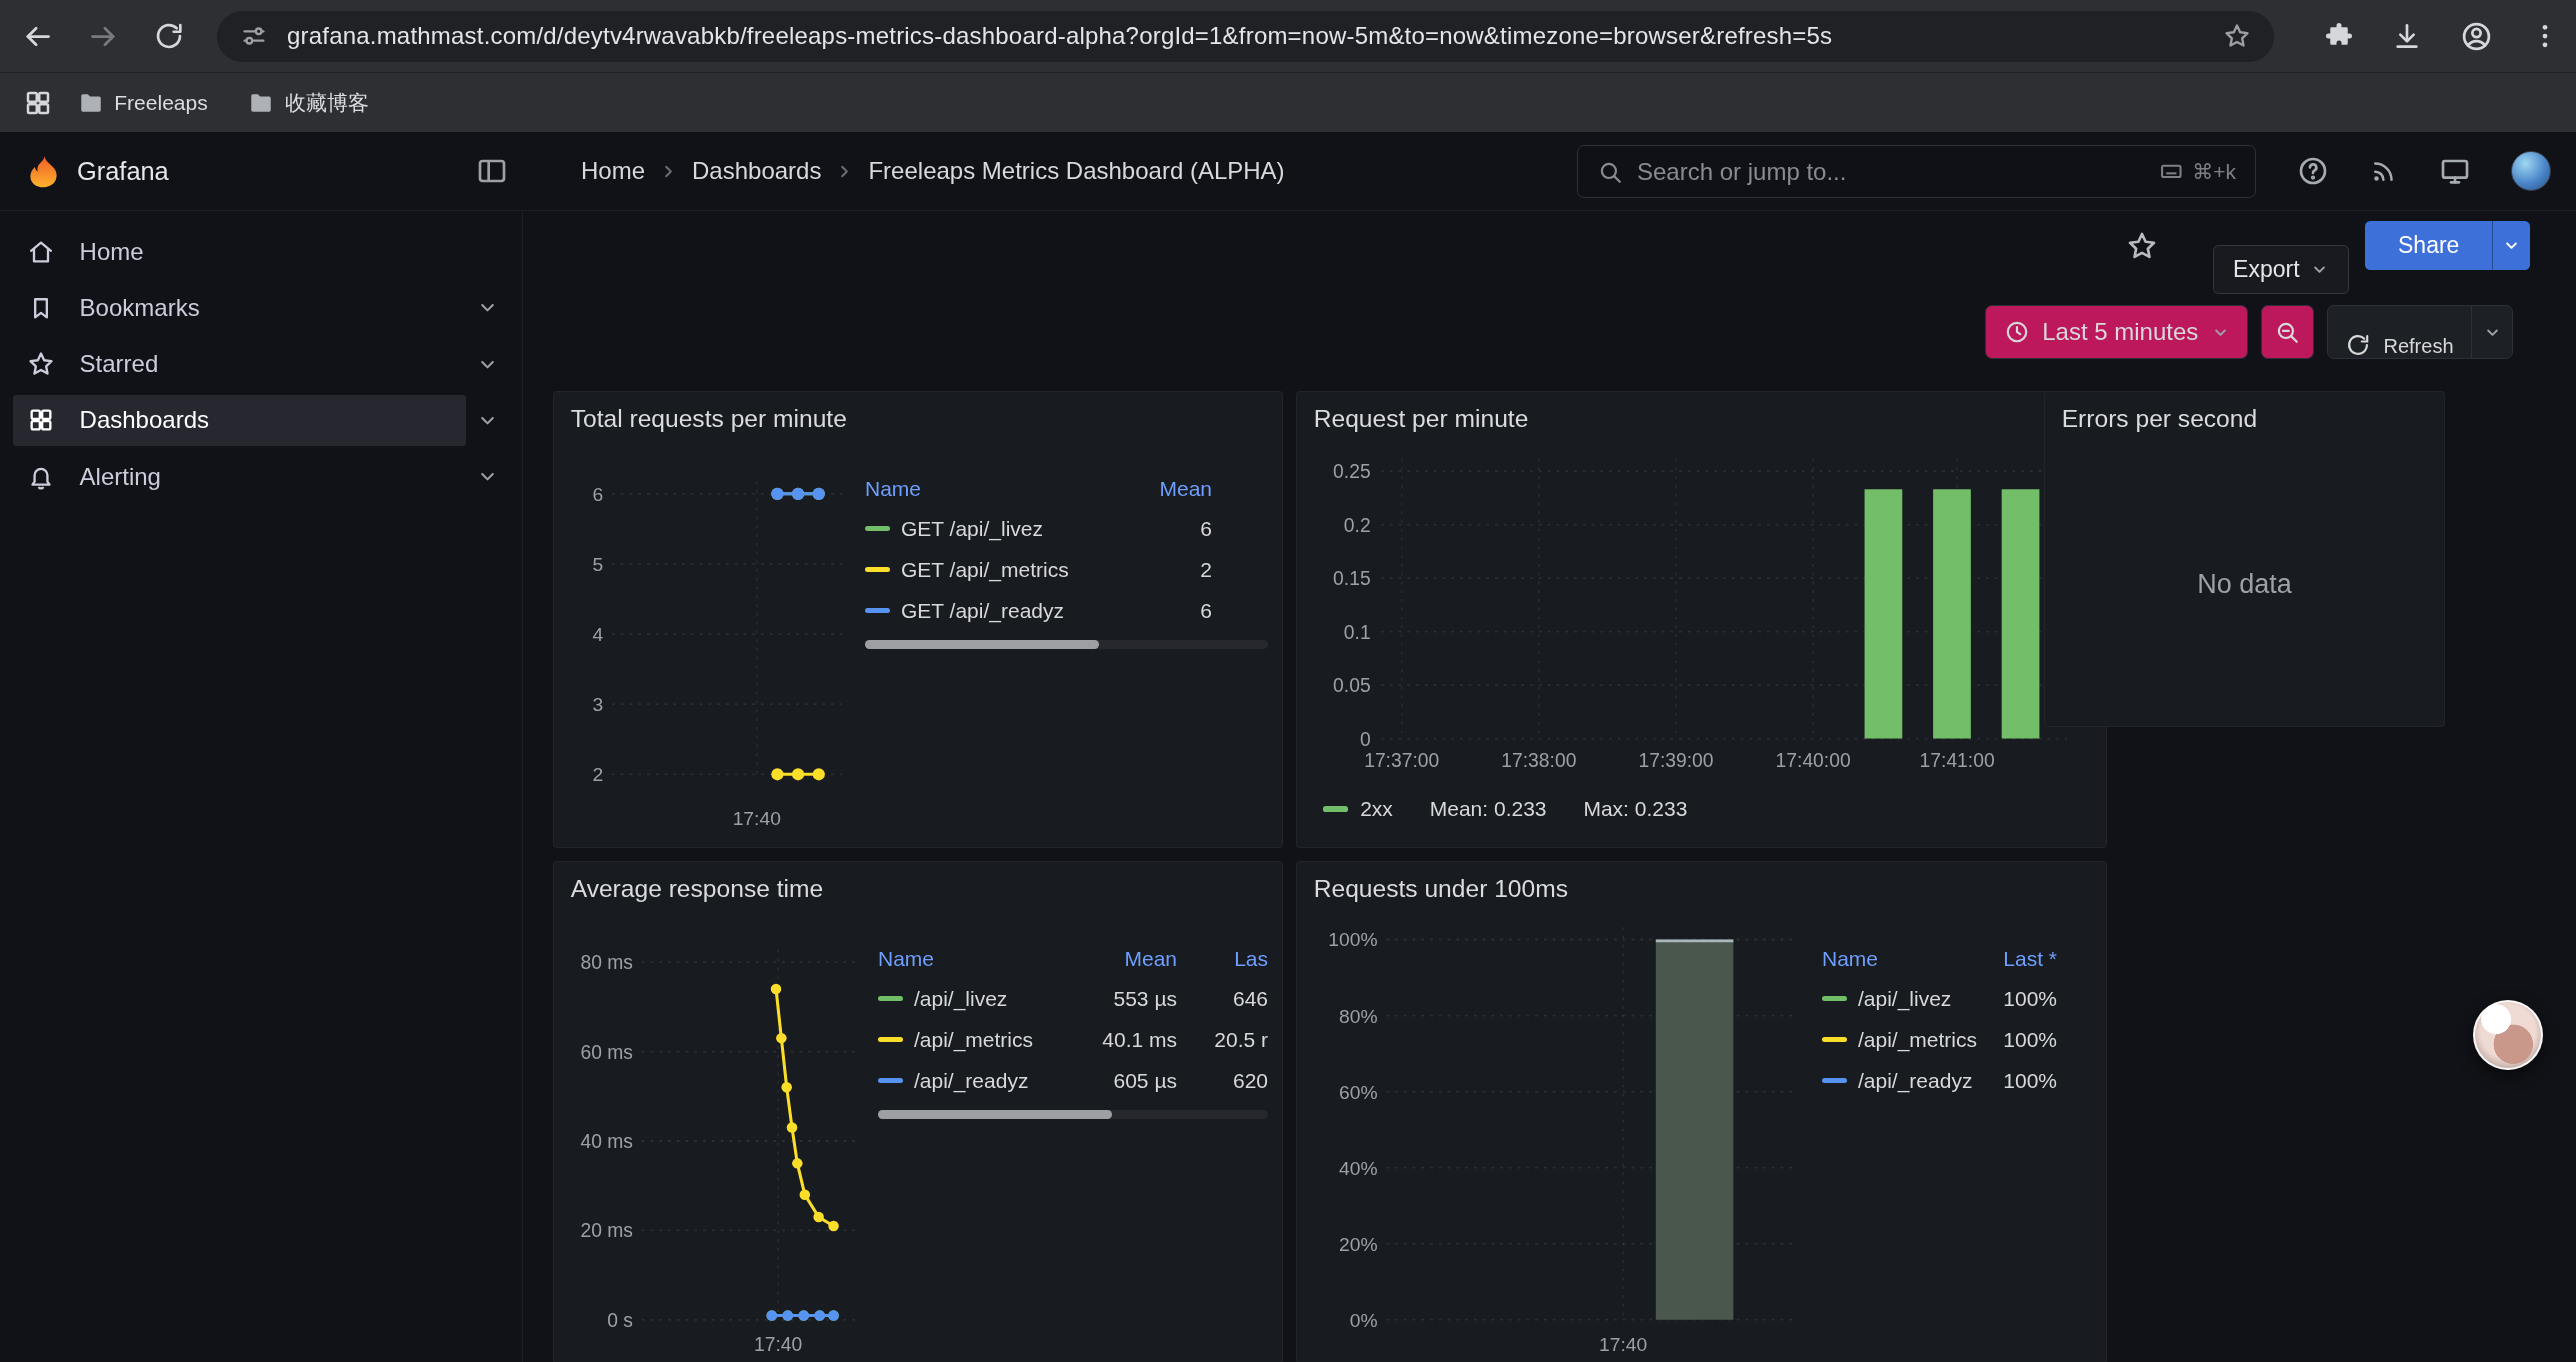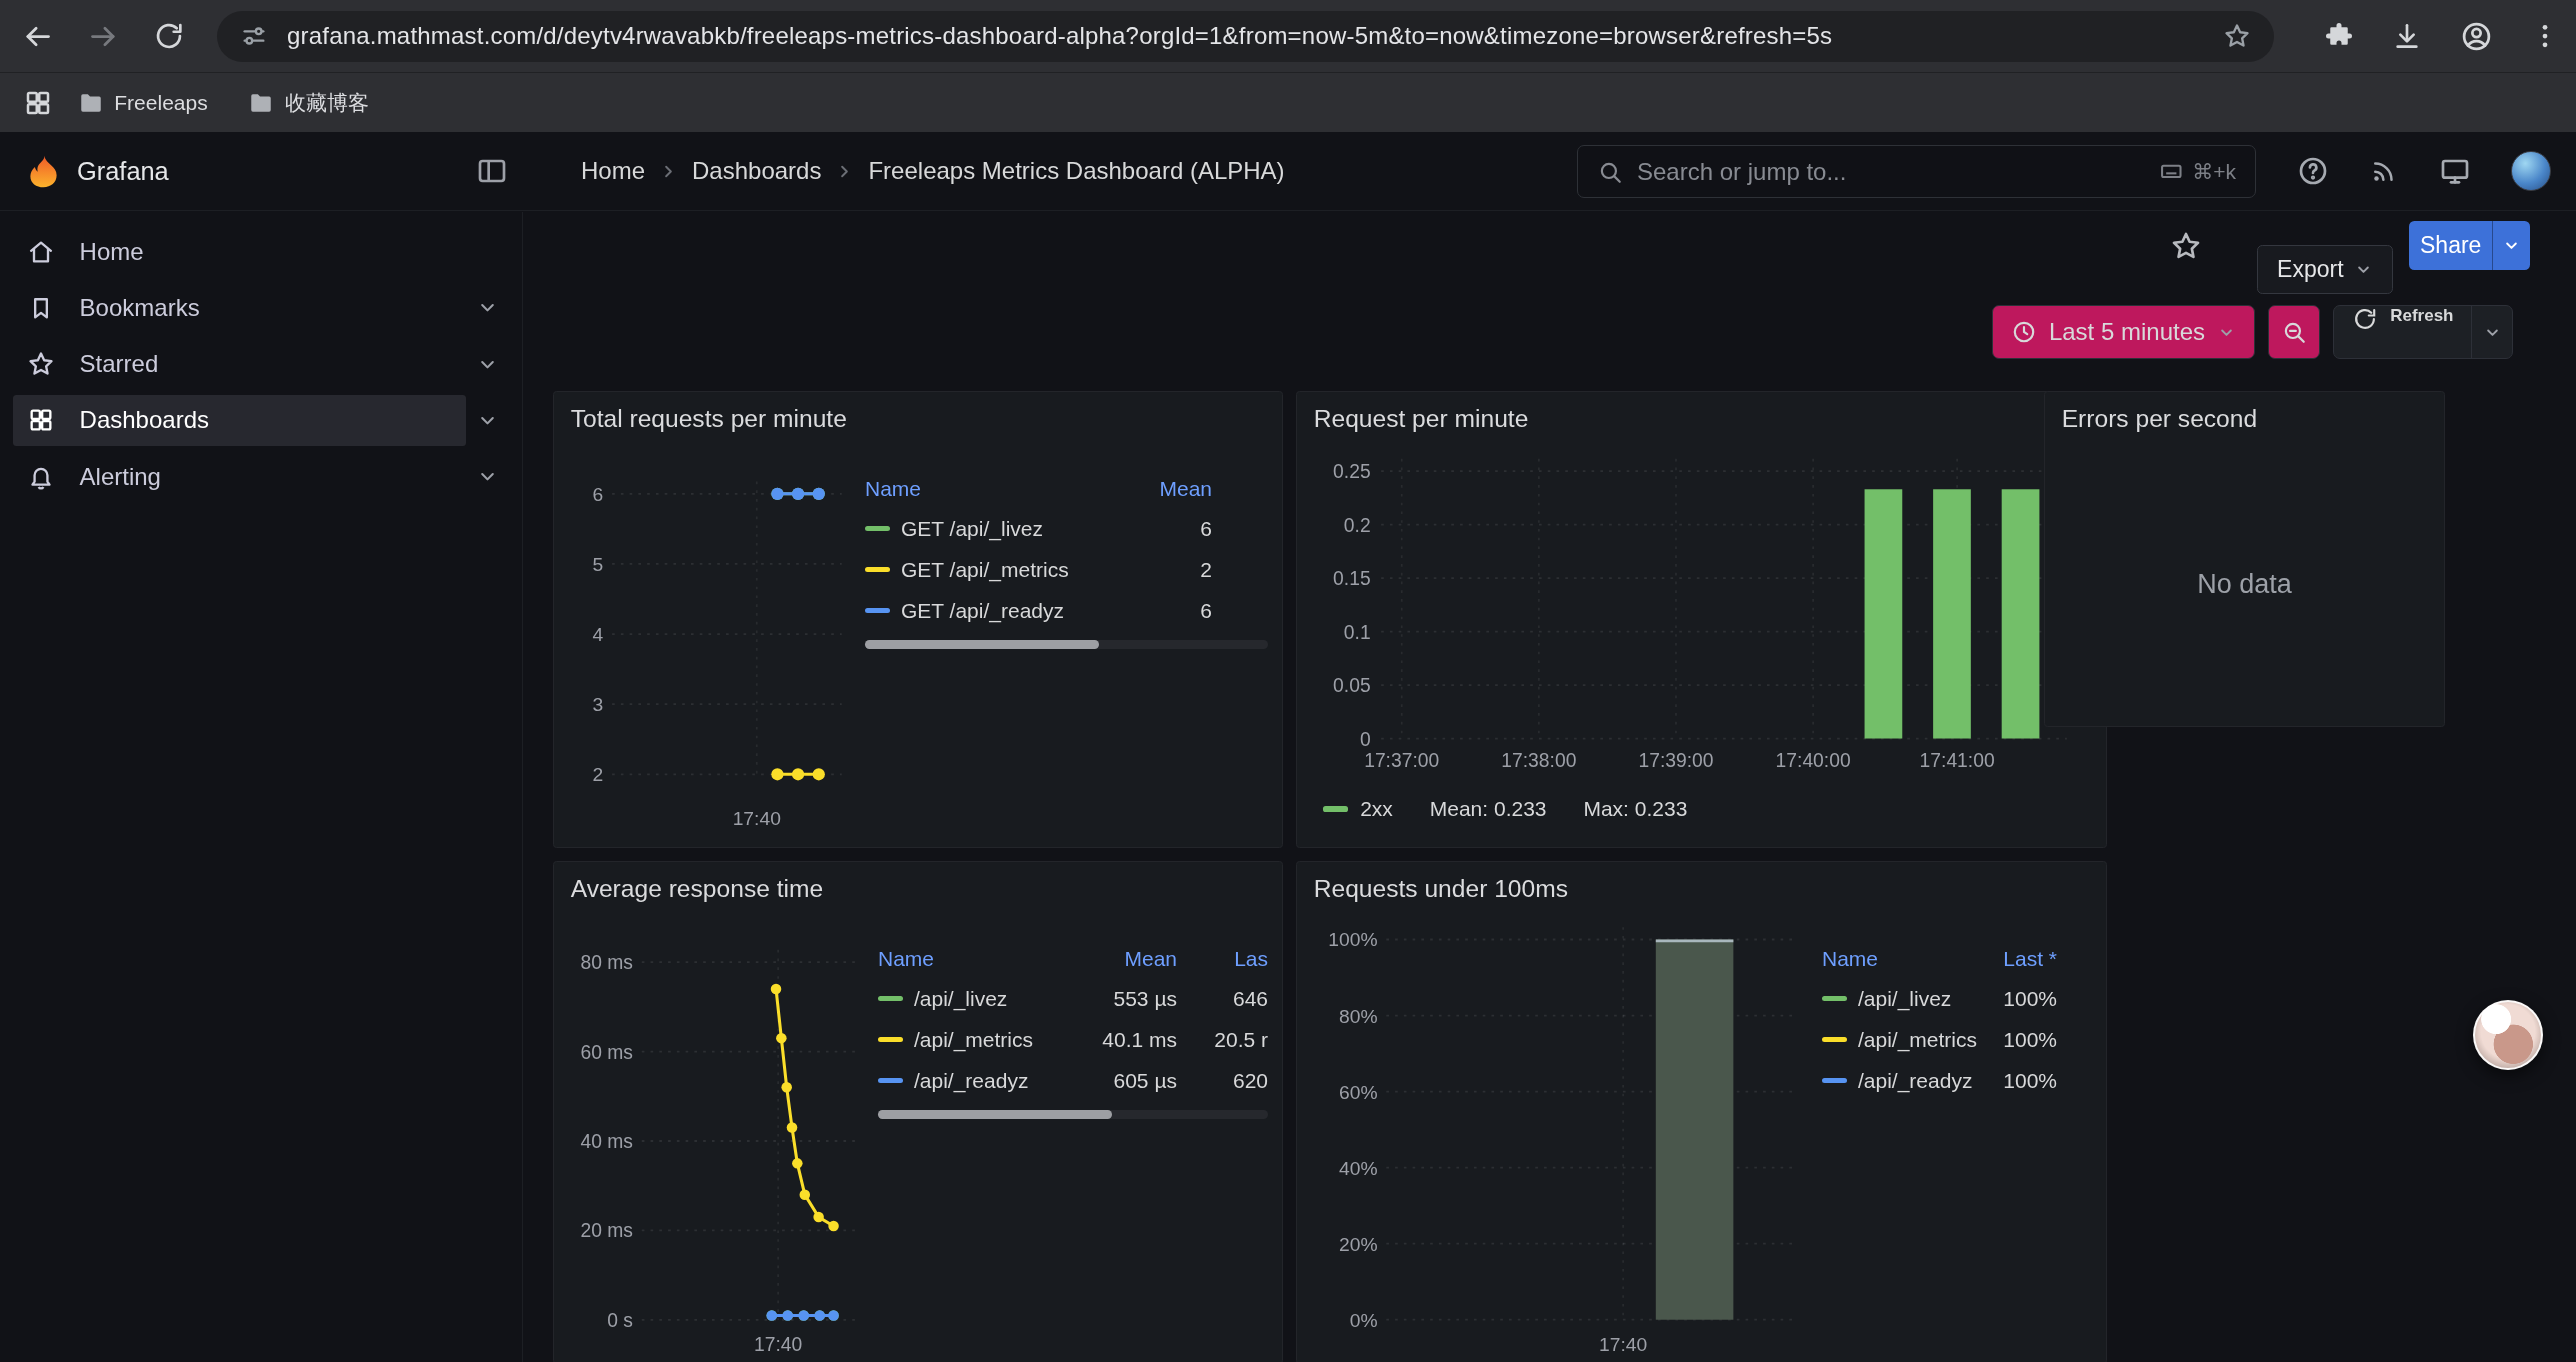--- a/index.html
+++ b/index.html
@@ -76,33 +76,33 @@
   
   .content { position:absolute; left:524px; top:212px; right:0; bottom:0; background:#111217; }
   .subheader { position:absolute; top:8px; right:46px; height:51px; display:flex; align-items:center; gap:16px; }
   .star-btn { color:#B8BABF; margin-right:39px; display:flex; }
   .btn-export {
     display:flex; align-items:center; gap:10.5px; height:49px; padding:0 19px;
     background:#181A1F; border:1.8px solid #34373F; border-radius:5.3px;
     color:#E6E7E9; font-size:23px;margin-top:48px;
   }
   .btn-share { display:flex; height:49px; border-radius:5.3px; overflow:hidden; }
-  .share-main { display:flex; align-items:center; padding:0 11px; background:#3D71D9; color:#fff; font-size:23px; font-weight:500; }
+  .share-main { display:flex; align-items:center; padding:0 33px; background:#3D71D9; color:#fff; font-size:23px; font-weight:500; }
   .share-caret { display:flex; align-items:center; padding:0 8.8px; background:#3D71D9; border-left:1.8px solid rgba(0,0,0,0.35); color:#fff; }
 
   .timebar { position:absolute; top:93px; right:63px; display:flex; gap:13px; height:54px; }
   .tb-btn {
     display:flex; align-items:center; gap:12.3px; height:54px; padding:0 17.5px;
     background:#be185d; border:1.8px solid #2D3038; border-radius:7px;
     color:#D8D9DA; font-size:24px; font-weight:500;
   }
   .tb-btn .chev { color:#9DA0A8; display:flex; }
   .tb-square { padding:0 12.3px; }
   .refresh-group { display:flex; height:54px; border:1.8px solid #2D3038; border-radius:7px; background:#1D2025; overflow:hidden; }
-  .refresh-main { display:flex; align-items:flex-start; gap:12.3px; padding:0 17.5px; font-size:17px; font-weight:700; color:#D8D9DA; }
+  .refresh-main { display:flex; align-items:flex-end; gap:12.3px; padding:0 17.5px; font-size:20px; font-weight:400; color:#D8D9DA; }
   .refresh-caret { display:flex; align-items:center; padding:0 10.5px; border-left:1.8px solid #2D3038; color:#9DA0A8; }
 
   
   .panel {
     position:absolute; background:#181B1F; border:1.8px solid #23252A; border-radius:3.5px;
     overflow:hidden;
   }
   .p-head {
     height:49px; display:flex; align-items:center; padding:5.3px 0 0 16.7px;
     font-size:24.6px; font-weight:500; color:#DBDCDE;

